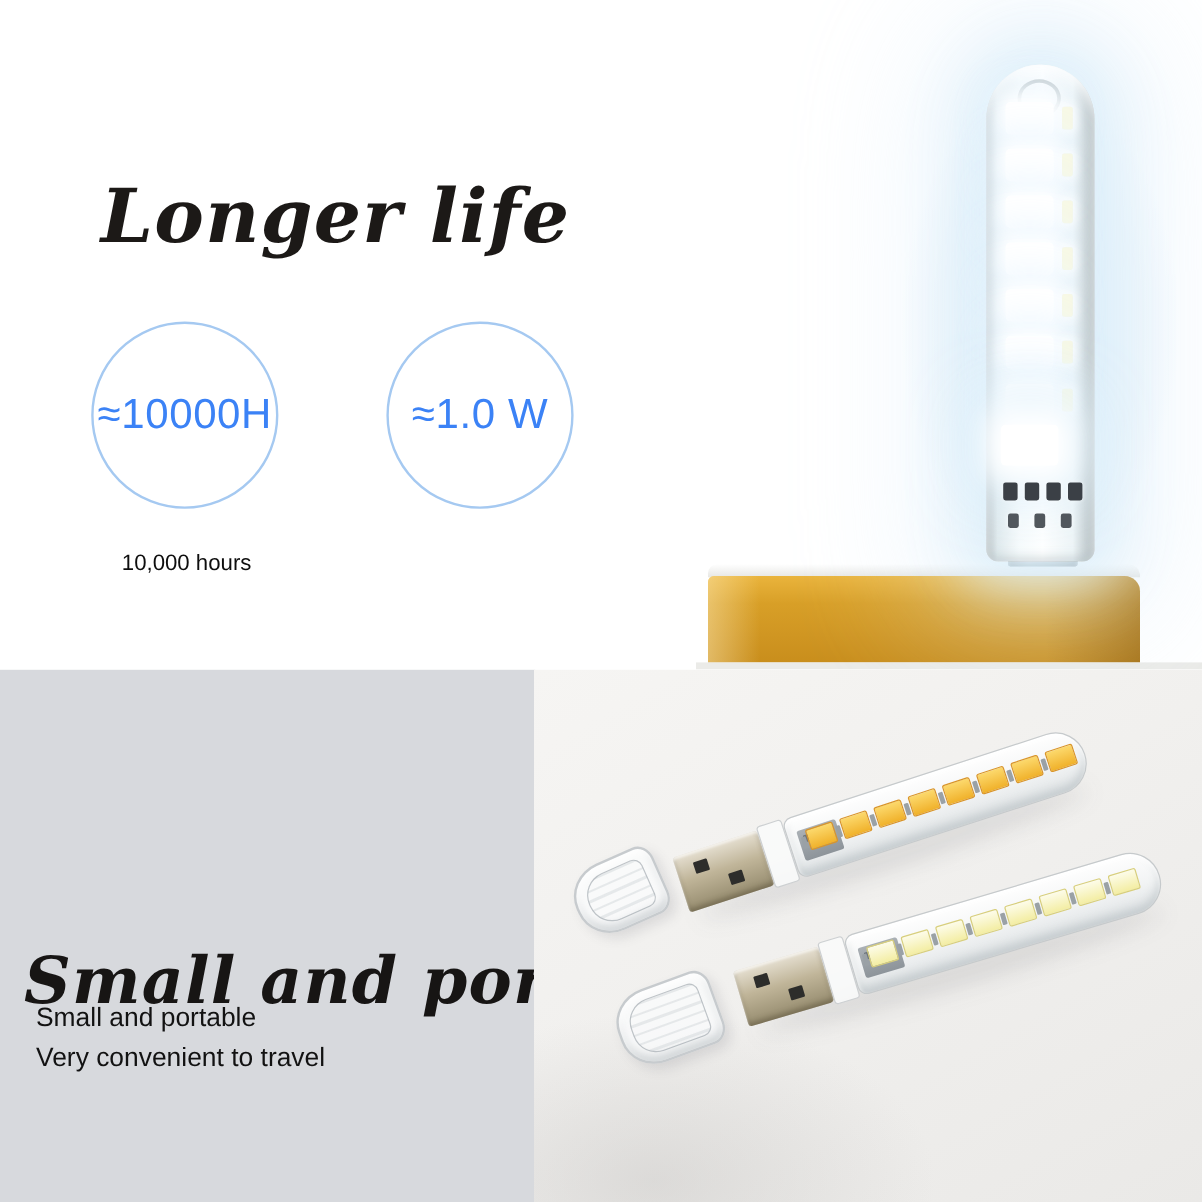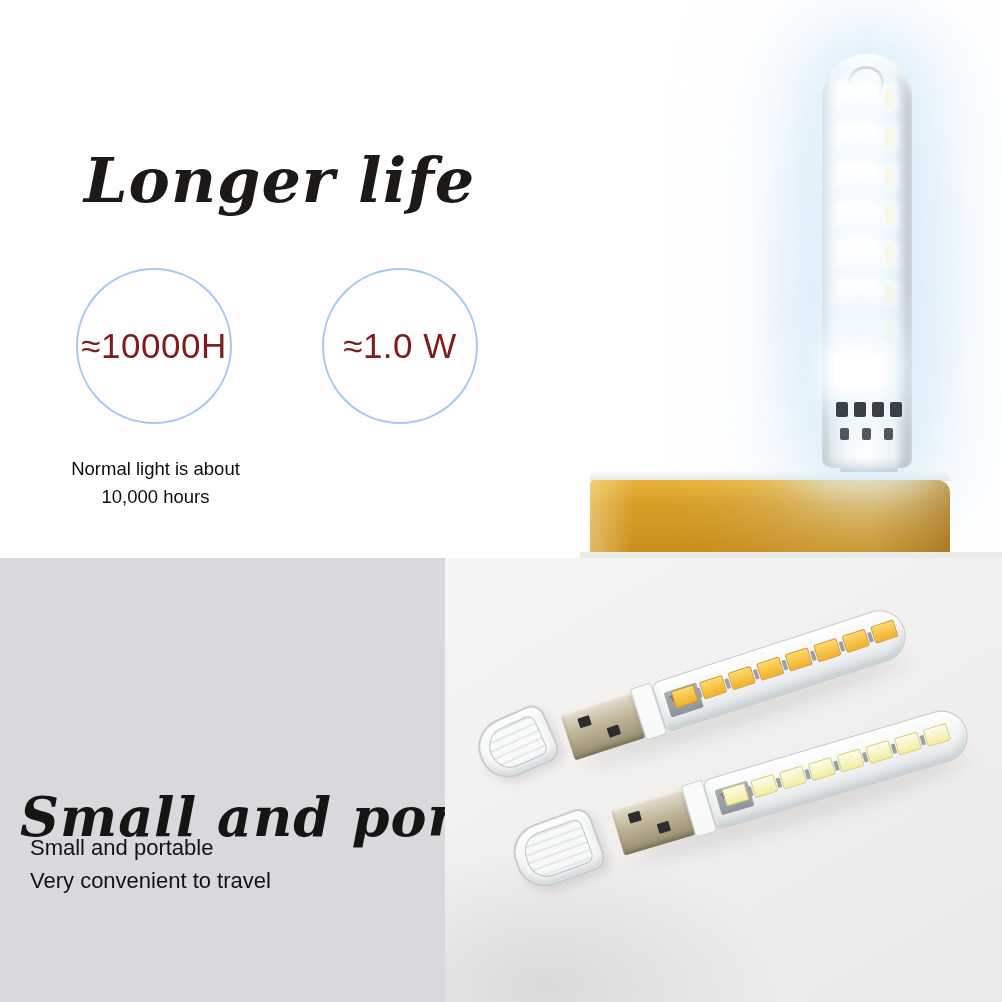--- a/index.html
+++ b/index.html
@@ -15,21 +15,21 @@
     color:#1c1917;letter-spacing:1px;white-space:nowrap;
   }
   .heading-top{left:84px;top:102px;font-size:62px;}
   .stat-circle{
     position:absolute;width:152px;height:152px;border-radius:50%;
     border:2px solid var(--accent_blue,#a5c9f1);
     display:flex;align-items:center;justify-content:center;background:#ffffff;
   }
   .circle-hours{left:76px;top:268px;}
   .circle-watts{left:322px;top:268px;text-align:right;}
-  .stat-value{font-size:35px;font-weight:500;color:#7f1d1d;letter-spacing:0.5px;}
+  .stat-value{font-size:35px;font-weight:500;color:#3b82f6;letter-spacing:0.5px;}
   .stat-caption{
     position:absolute;top:436px;text-align:center;font-size:18.5px;line-height:1.55;color:#0e0e0e;
   }
   .caption-hours{left:33px;width:245px;}
   .caption-watts{left:268px;width:265px;}
   .stat-caption span{display:block;}
 
   
   .glow-halo{
     position:absolute;left:712px;top:10px;width:310px;height:520px;border-radius:50%;
@@ -148,21 +148,20 @@
 
 <div class="canvas">
 
   <section class="top-section">
     <h1 class="script-heading heading-top">Longer life</h1>
 
     <div class="stat-circle circle-hours">
       <span class="stat-value">≈10000H</span>
     </div>
     <p class="stat-caption caption-hours">
-      <span>Normal light is about</span>
       <span>10,000 hours</span>
     </p>
 
     <div class="stat-circle circle-watts">
       <span class="stat-value">≈1.0 W</span>
     </div>
 
     <div class="glow-halo"></div>
 
     <div class="bank-rim"></div>

